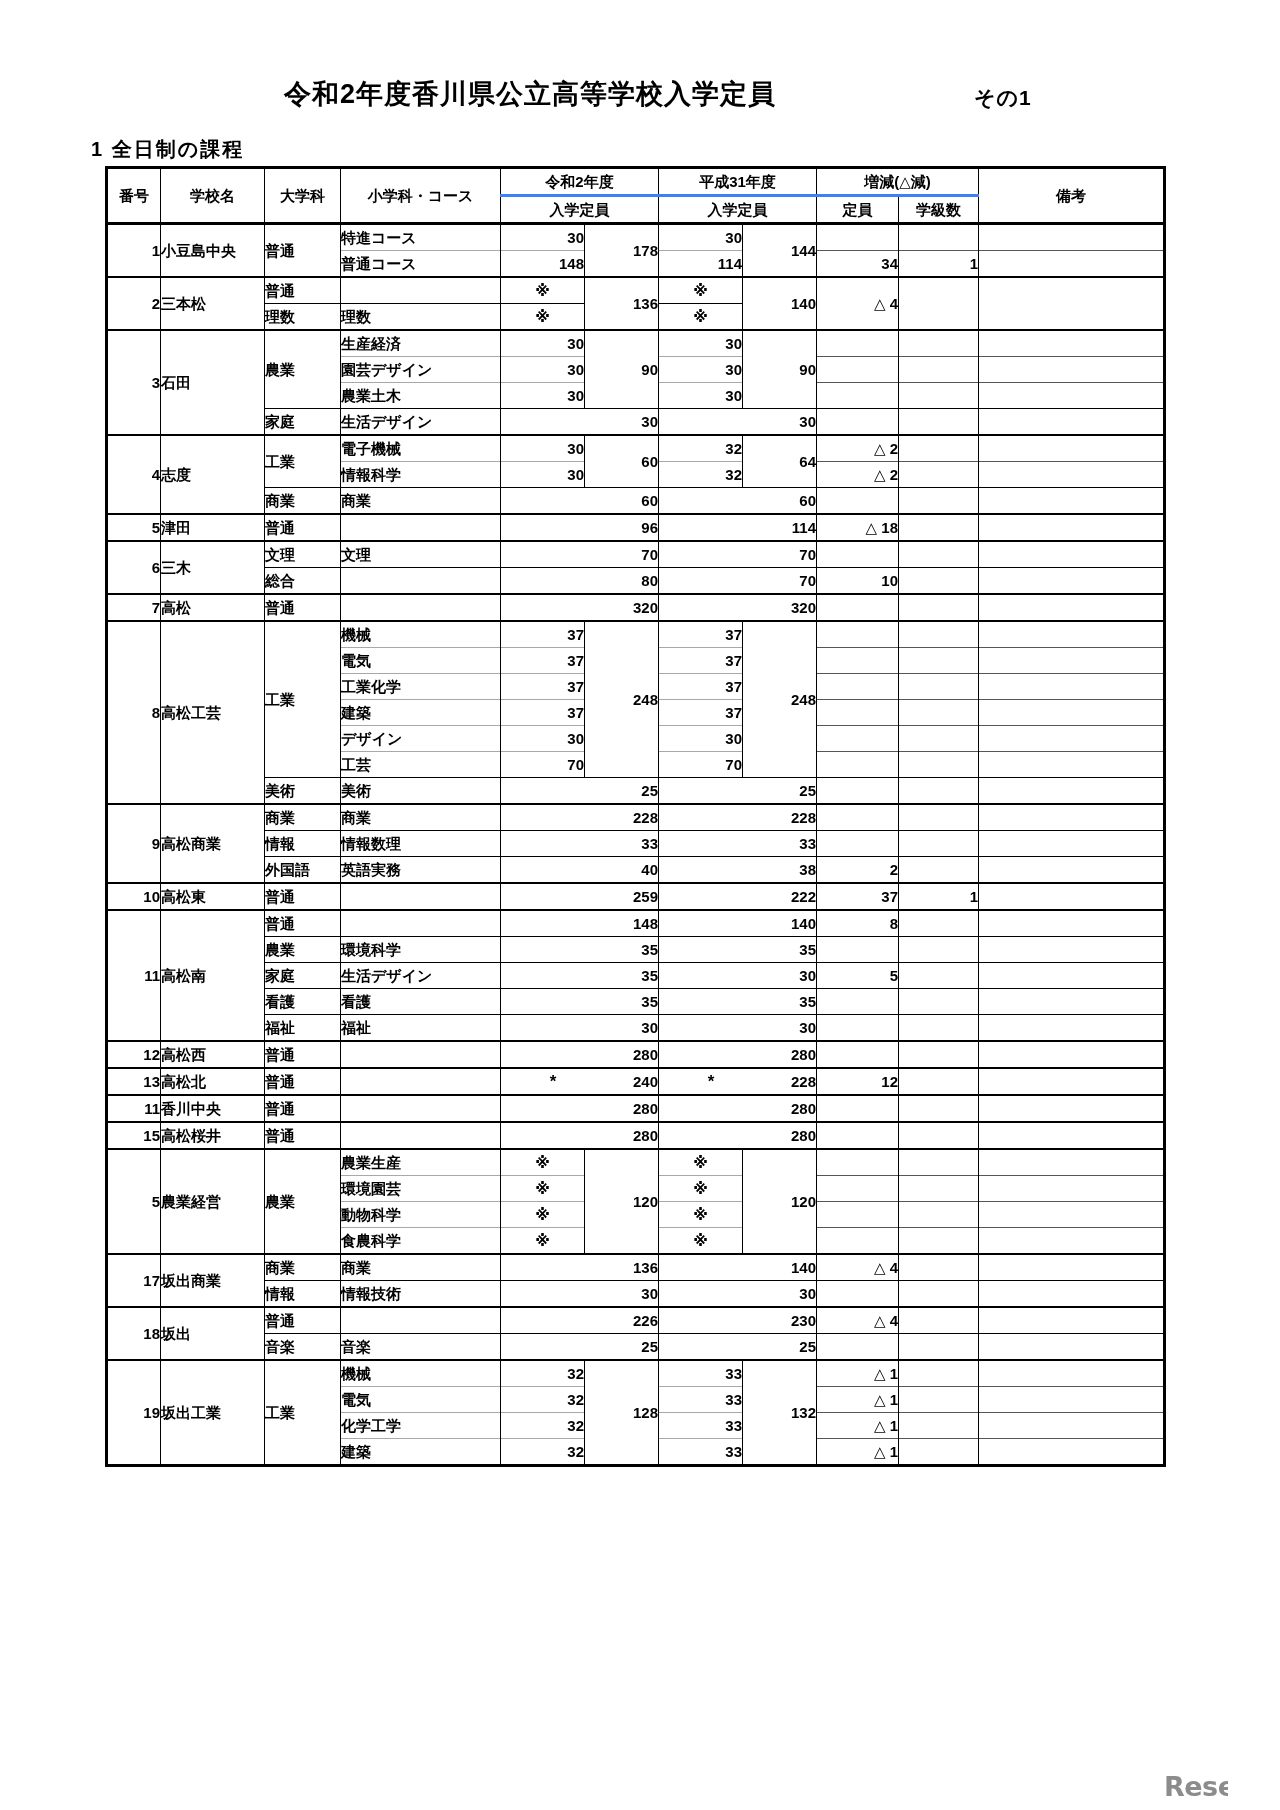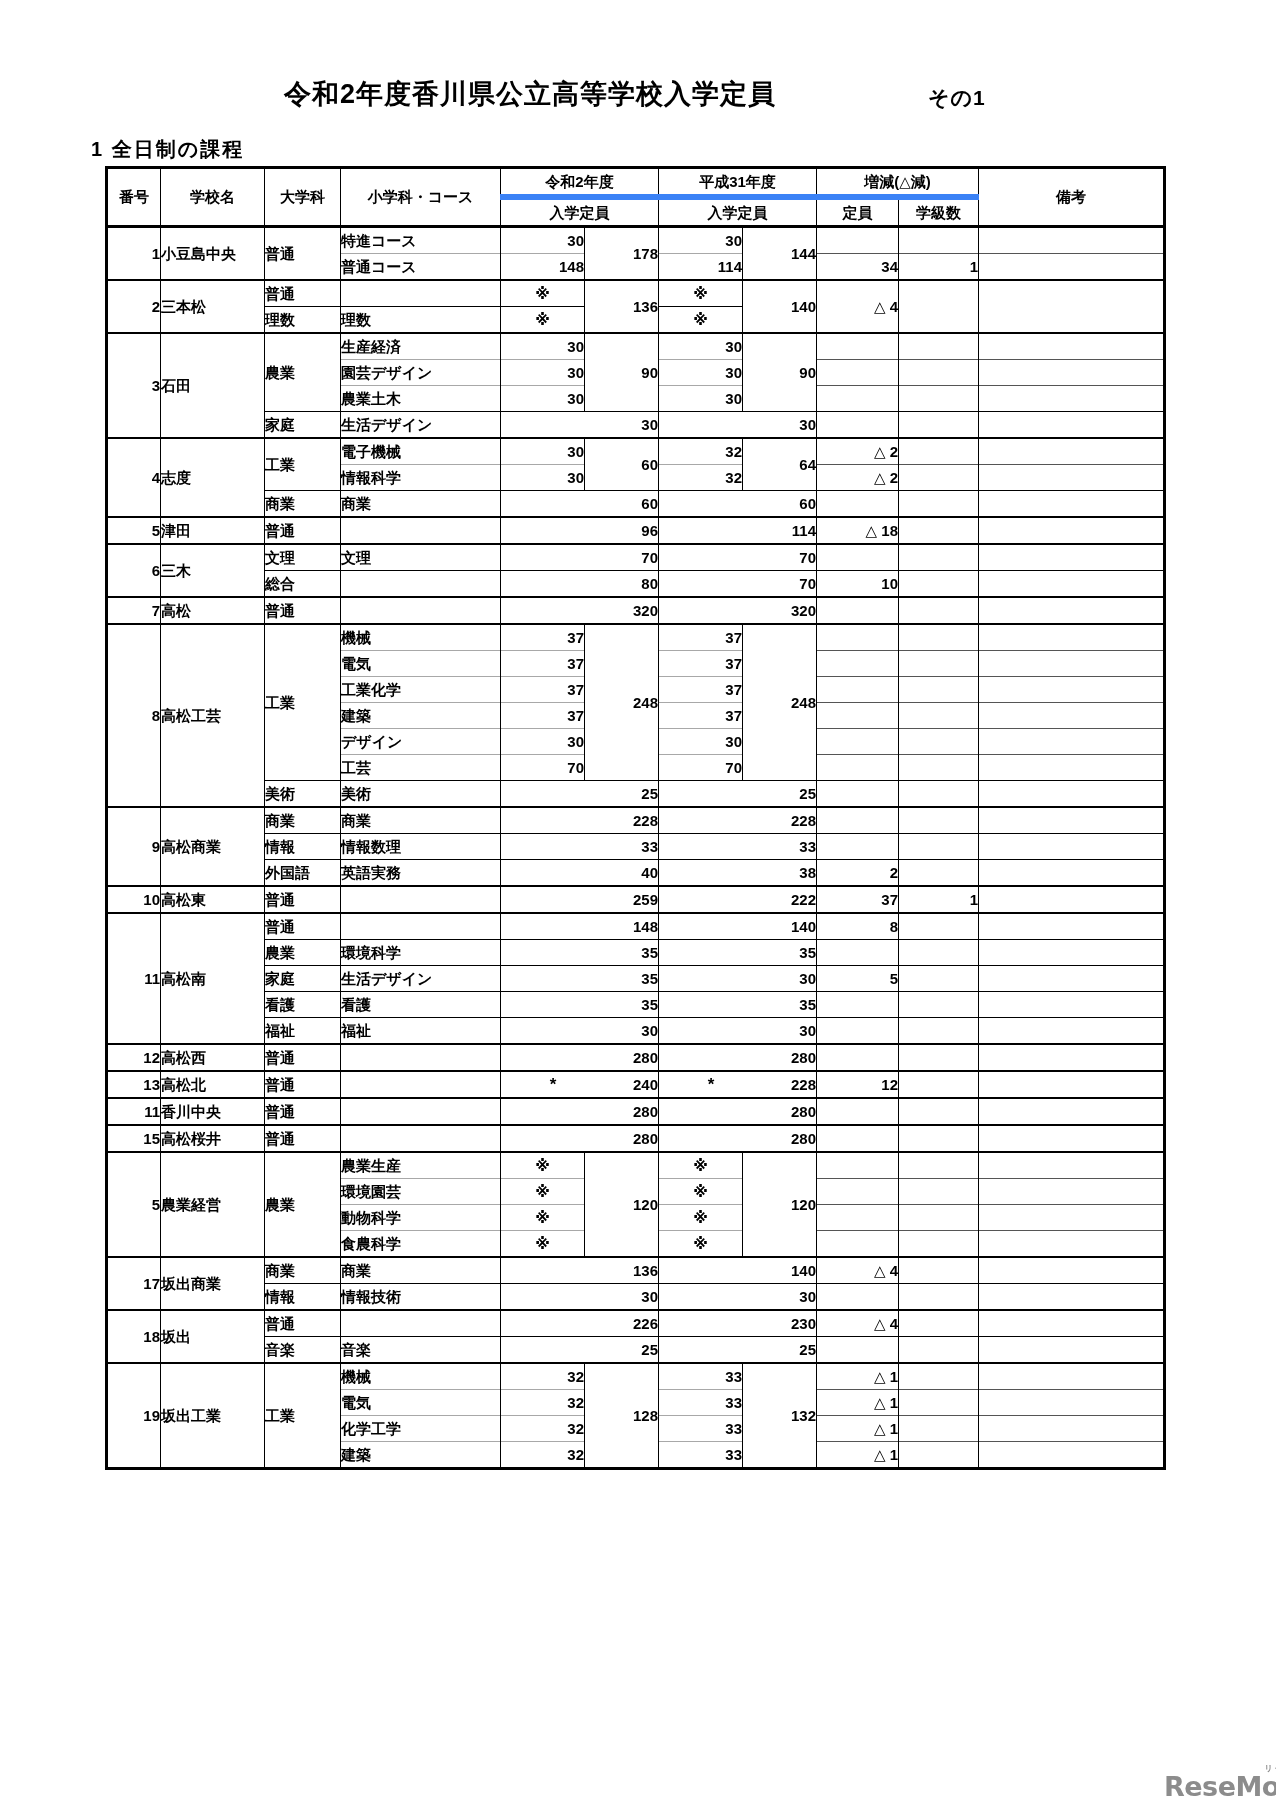--- a/index.html
+++ b/index.html
@@ -1,29 +1,29 @@
 <!DOCTYPE html>
 <html><head>
 <meta charset="utf-8">
 <style>
   html,body{margin:0;padding:0;background:#fff;}
   .page{position:relative;width:1228px;height:1810px;background:#ffffff;overflow:hidden;
-        font-family:"Liberation Sans","DejaVu Sans",sans-serif;color:#000;padding-left:48px;}
+        font-family:"Liberation Sans","DejaVu Sans",sans-serif;color:#000;}
   .doc-title{position:absolute;top:76px;left:0;width:1060px;text-align:center;
              font-size:27px;font-weight:bold;letter-spacing:1px;}
-  .page-label{position:absolute;top:84px;left:928px;font-size:21px;font-weight:bold;letter-spacing:1px;}
+  .page-label{position:absolute;top:84px;left:974px;font-size:21px;font-weight:bold;letter-spacing:1px;}
   .section-heading{position:absolute;top:136px;left:91px;font-size:20px;font-weight:bold;letter-spacing:2px;}
 
   table.capacity{position:absolute;top:166px;left:105px;width:1058px;
                  border-collapse:collapse;table-layout:fixed;border:3px solid #000;}
   table.capacity td{height:25px;padding:0;font-size:15px;font-weight:bold;line-height:1.05;
                     white-space:nowrap;overflow:hidden;vertical-align:middle;
                     border-left:1px solid #000;}
   thead td{height:26px;text-align:center;}
-  tr.h2 td{border-top:6px solid #3b82f6;}
+  tr.h2 td{border-top:3px solid #3b82f6;}
 
   
   tr.b-f td{border-top:3px solid #000;}
   tr.b-s td{border-top:2px solid #000;}
   tr.b-d td{border-top:1px solid #000;}
   tr.b-c td{border-top:1px solid #a8a8a8;}
   tr.b-c td.diff, tr.b-c td.cls, tr.b-c td.rem{border-top-color:#555;}
 
   
   td.tL{border-left:2px solid #000;}

